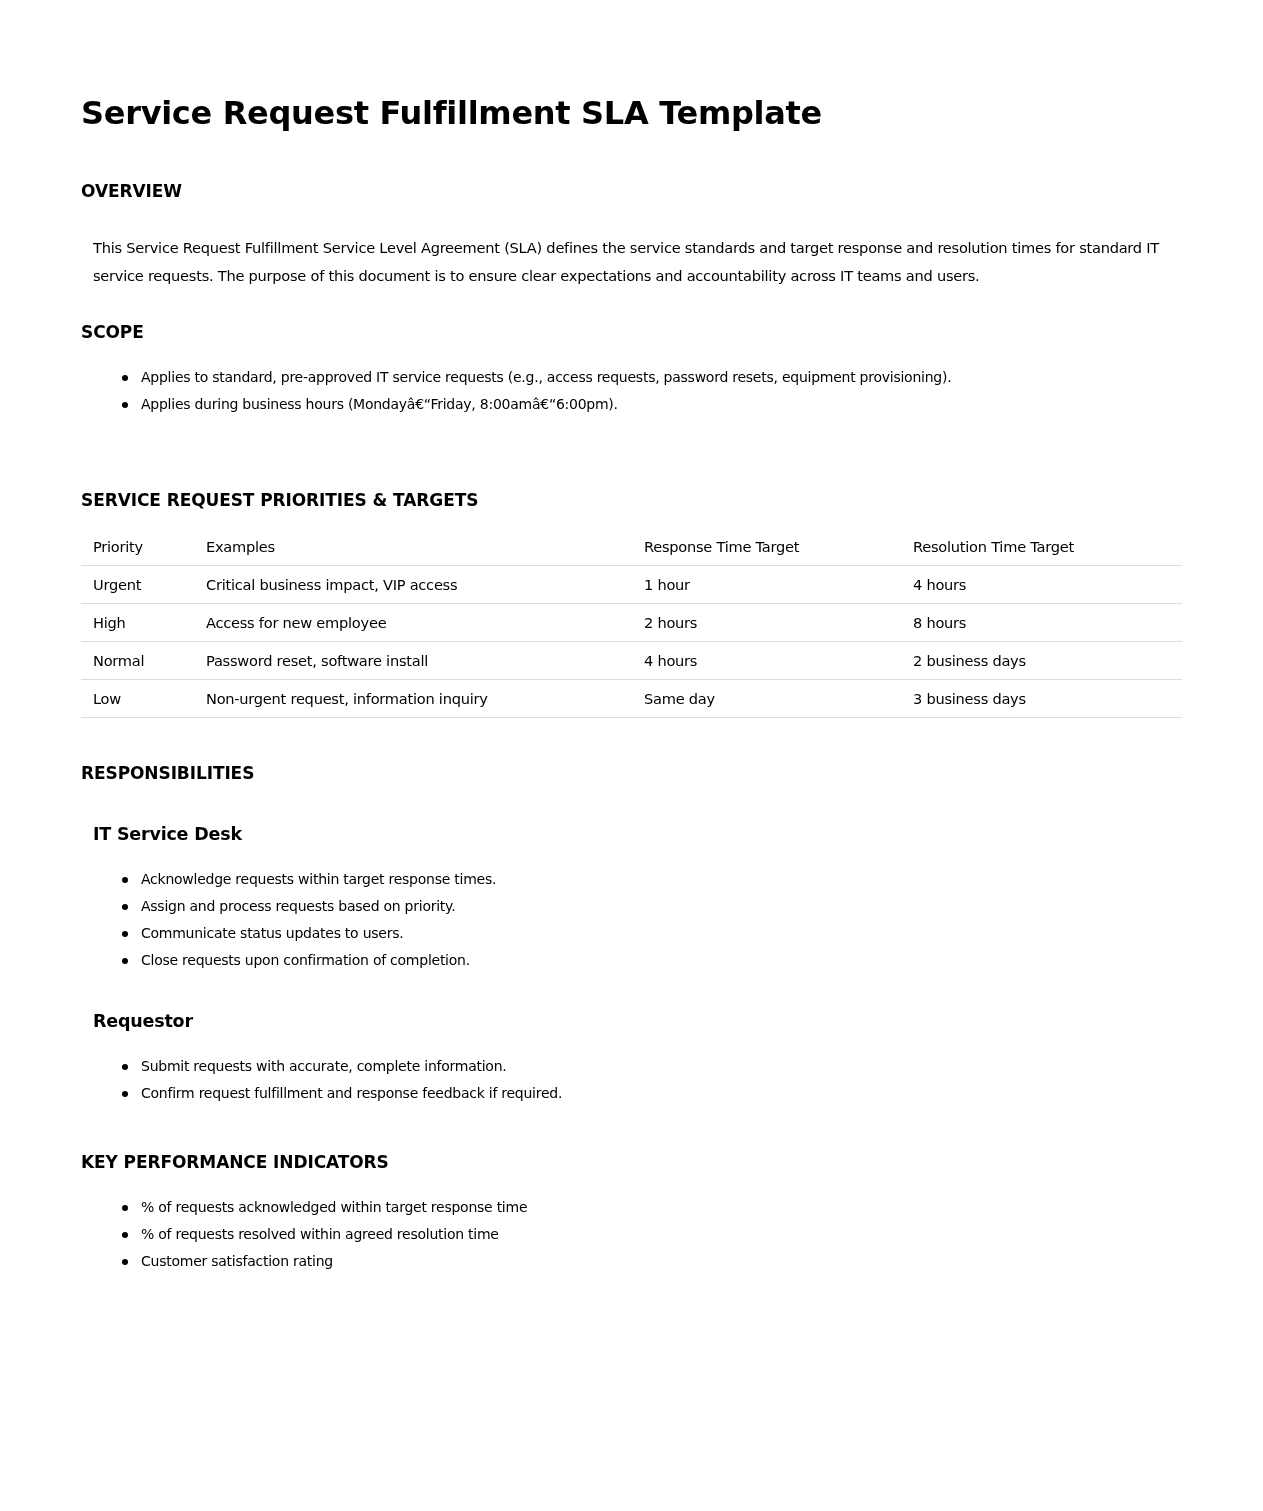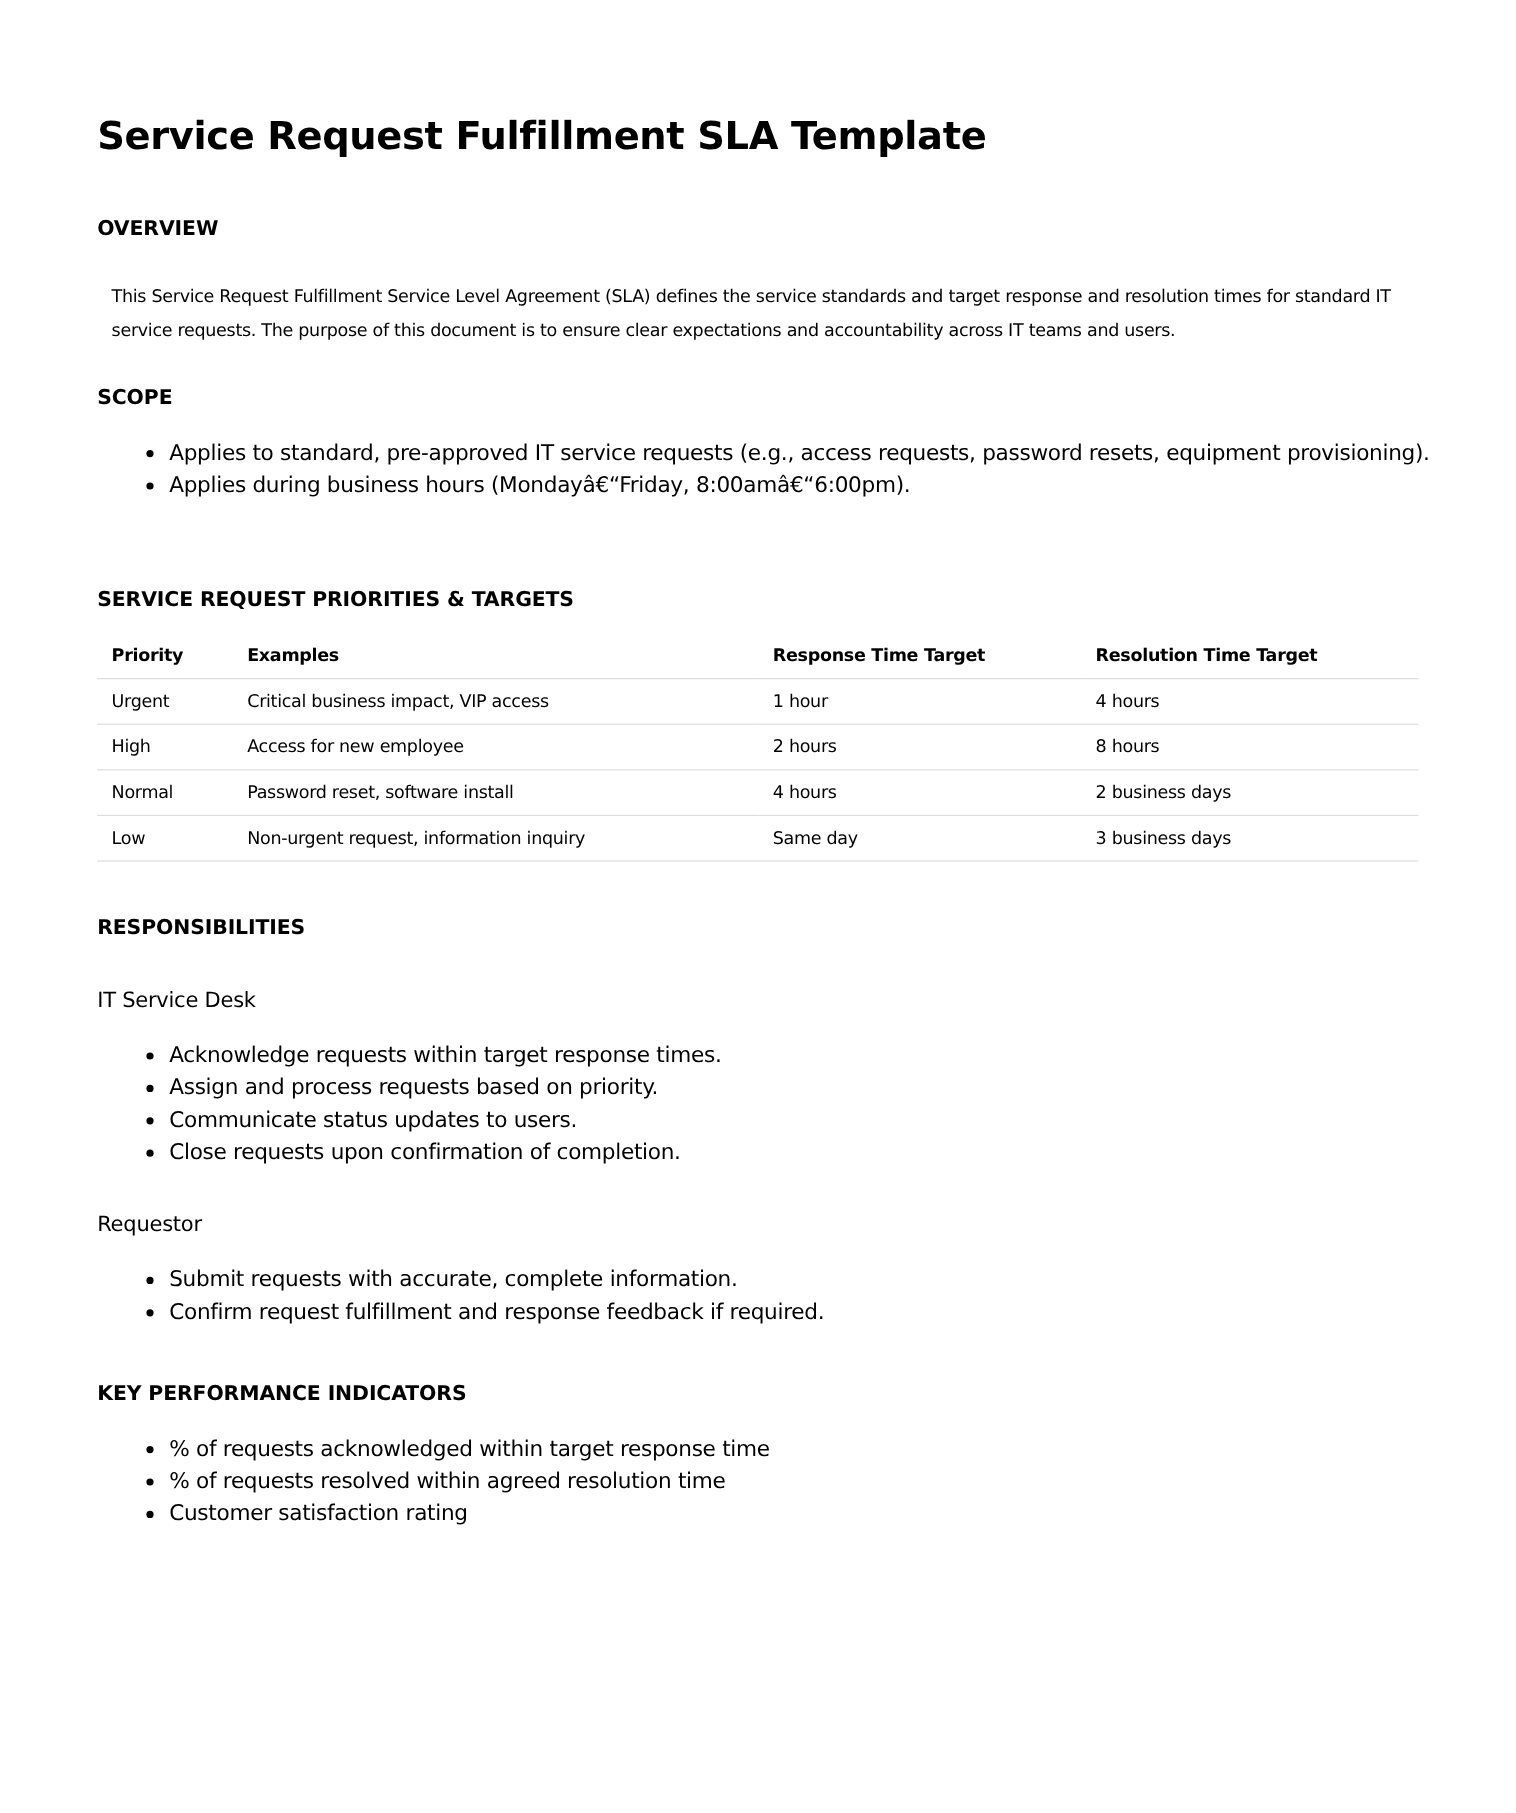--- a/index.html
+++ b/index.html
@@ -38,24 +38,24 @@
       font-weight: 600;
       margin: 0;
       position: absolute;
       left: 0;
       white-space: nowrap;
       letter-spacing: -0.1px;
     }
     h3 {
       font-family: "DejaVu Sans", sans-serif;
       font-size: 17.5px;
-      font-weight: 400;
+      font-weight: 700;
       margin: 0;
       position: absolute;
-      left: 0;
+      left: 12px;
       white-space: nowrap;
       letter-spacing: -0.2px;
     }
     p.body-text {
       font-family: "DejaVu Sans", sans-serif;
       font-size: 14.6px;
       line-height: 28px;
       margin: 12px;
       position: absolute;
       left: 0;
@@ -64,21 +64,21 @@
     }
     ul {
       position: absolute;
       left: 0;
       margin: 0;
       padding: 0 0 0 60px;
       list-style: none;
     }
     ul li {
       font-family: "DejaVu Sans", sans-serif;
-      font-size: 18px;
+      font-size: 14px;
       line-height: 27px;
       position: relative;
       white-space: nowrap;
       letter-spacing: -0.25px;
     }
     ul li::before {
       content: "";
       position: absolute;
       left: -19px;
       top: 11px;
@@ -98,21 +98,21 @@
       letter-spacing: -0.25px;
     }
     th, td {
       text-align: left;
       padding: 0 12px;
       height: 37px;
       border-bottom: 1px solid #dcdcdc;
       white-space: nowrap;
     }
     th {
-      font-weight: 700;
+      font-weight: 400;
     }
     .col-priority { width: 89px; }
     .col-examples { width: 414px; }
     .col-response { width: 245px; }
   </style>
 </head>
 <body>
 
 <div class="page">
 

